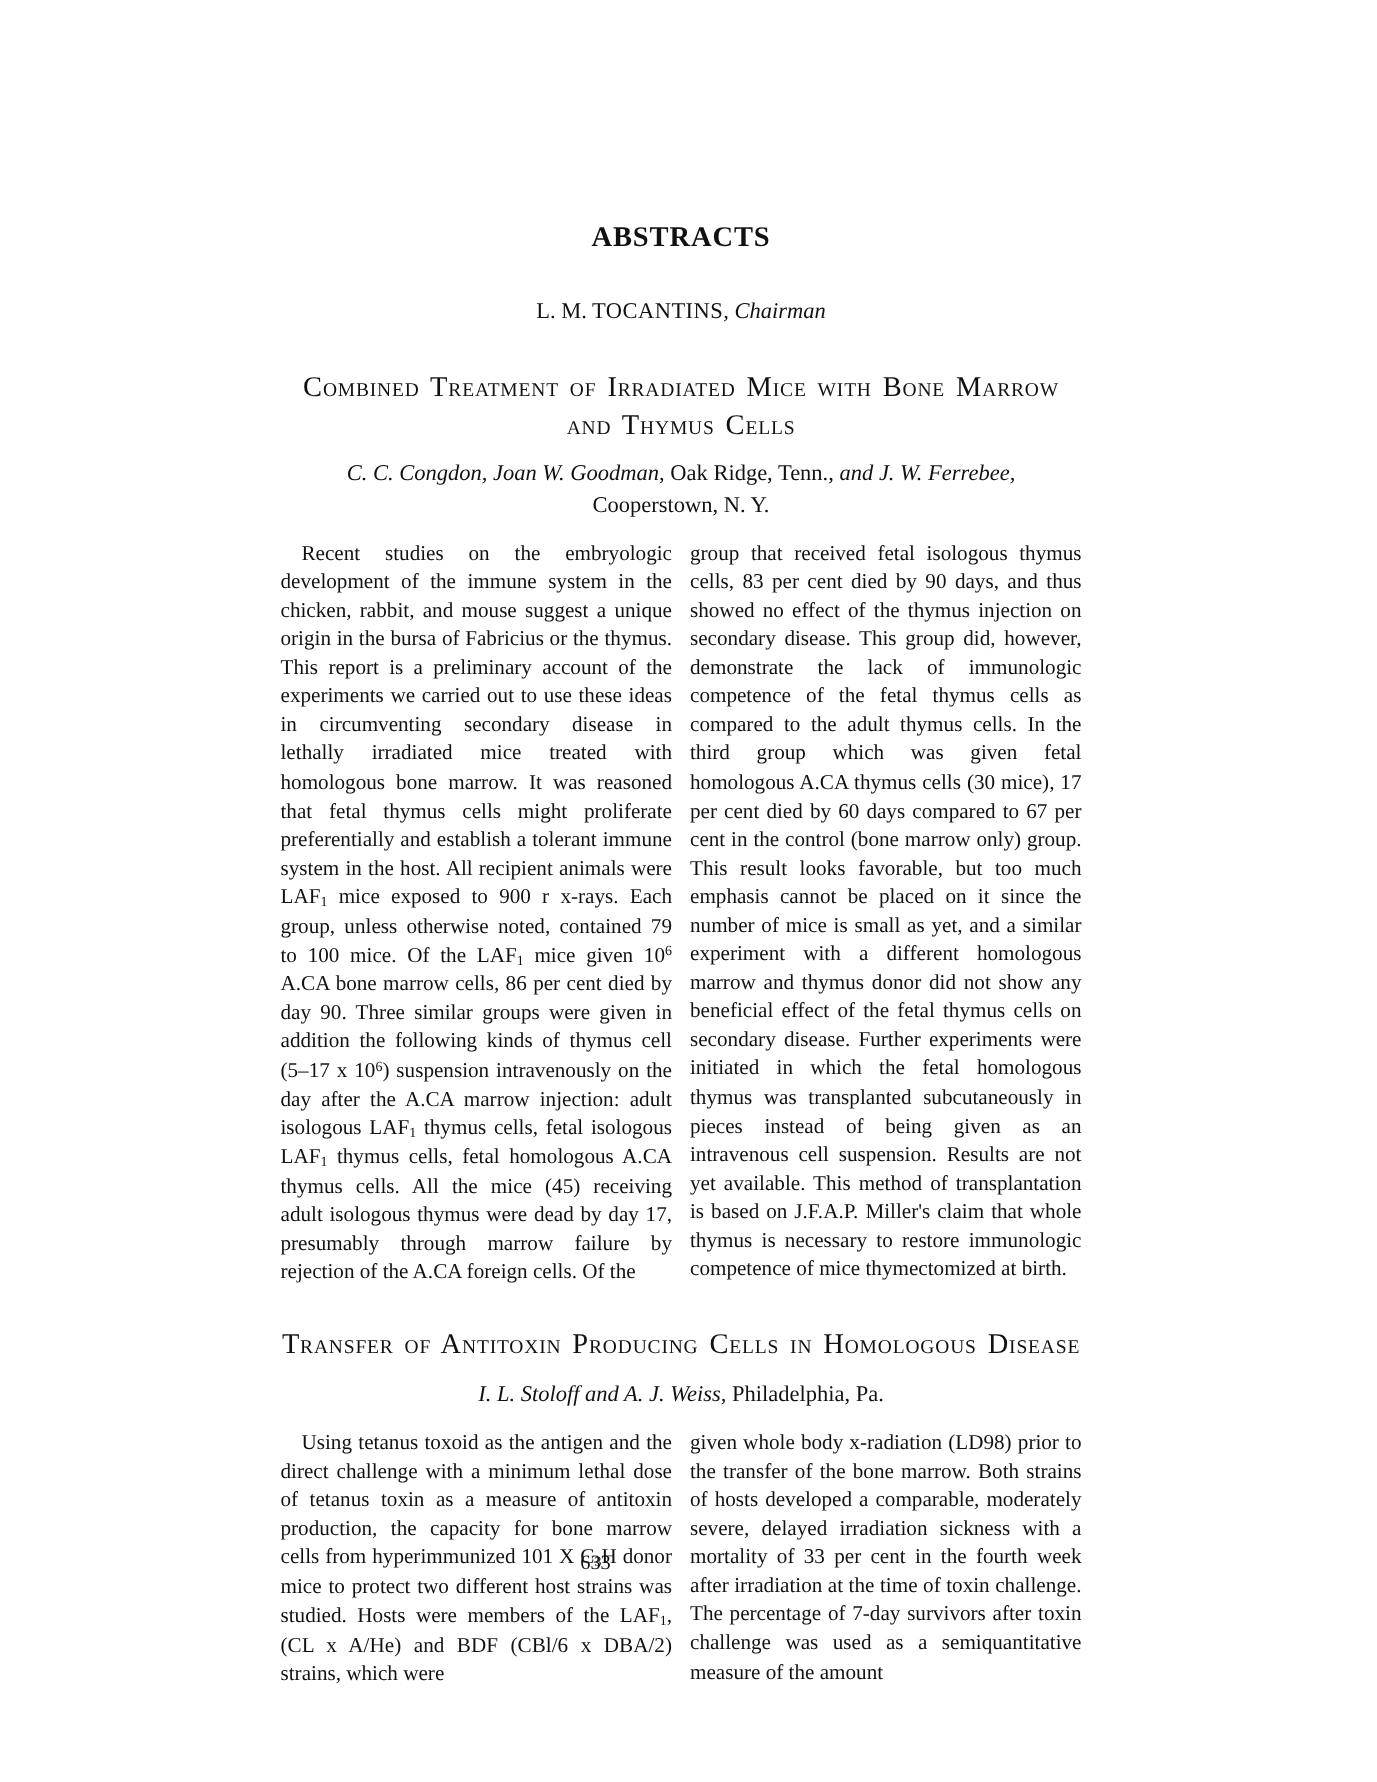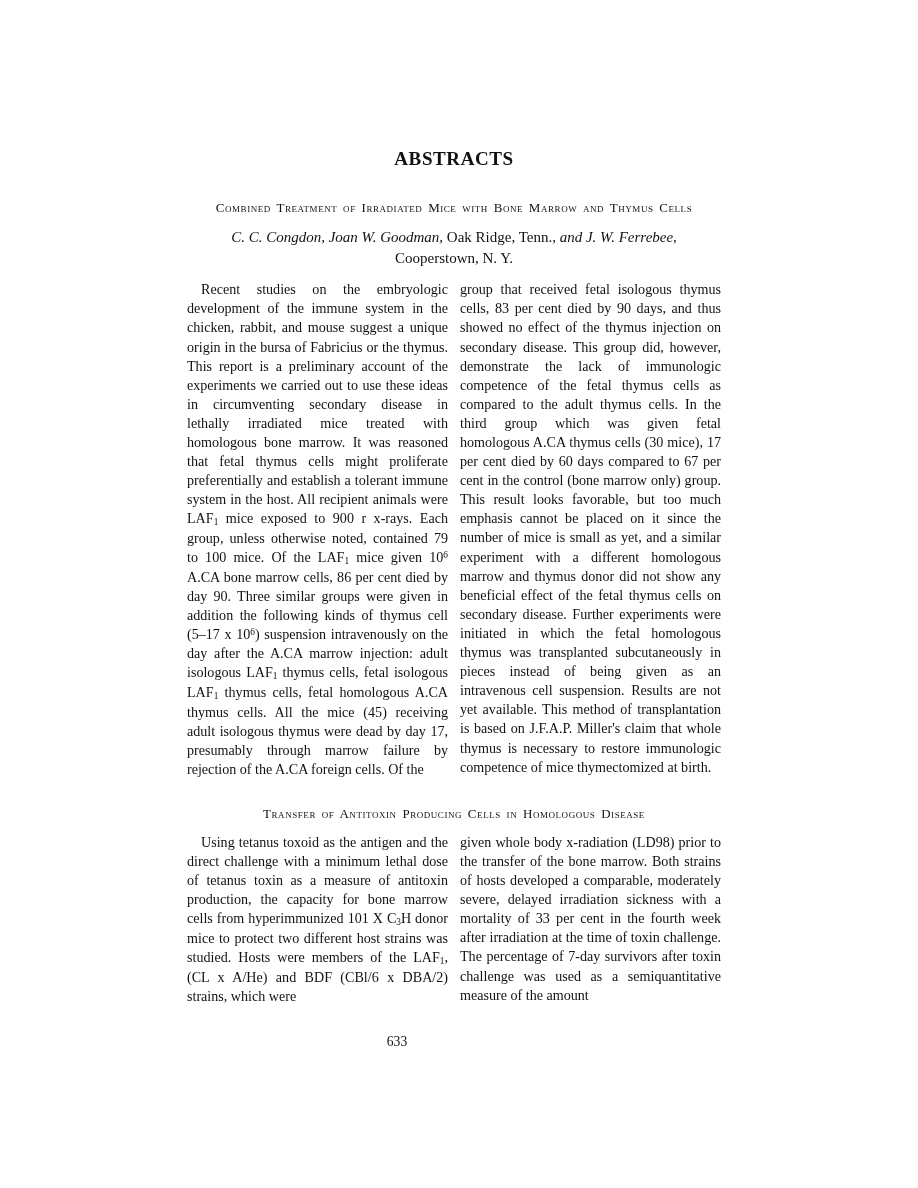--- a/index.html
+++ b/index.html
@@ -68,21 +68,21 @@
     letter-spacing: 0.3px;
   }
   .chairman .it {
     font-style: italic;
   }
 
   
   .article-heading {
     text-align: center;
     font-variant: small-caps;
-    font-size: 13px;
+    font-size: 19px;
     letter-spacing: 0.55px;
     word-spacing: 2px;
     margin: 0 0 10px 0;
     line-height: 1.3;
   }
 
   .byline {
     text-align: center;
     font-size: 15px;
     line-height: 1.38;
@@ -127,20 +127,21 @@
 </head>
 <body>
 
 <div class="page">
   <div class="content">
 
     <div class="abstracts-title">ABSTRACTS</div>
 
 
 
+    <div class="chairman"><span>L. M. T</span><span class="sc">OCANTINS</span><span class="it">, Chairman</span></div>
 
     <div class="article-block">
 
       <div class="article-heading">Combined Treatment of Irradiated Mice with Bone Marrow and Thymus Cells</div>
 
       <div class="byline">
         <span class="it">C. C. Congdon, Joan W. Goodman,</span><span> Oak Ridge, Tenn., </span><span class="it">and J. W. Ferrebee,</span><br>
         <span>Cooperstown, N. Y.</span>
       </div>
 
@@ -153,20 +154,23 @@
         </div>
       </div>
     </div>
 
     <div class="article-gap"></div>
 
     <div class="article-block">
 
       <div class="article-heading">Transfer of Antitoxin Producing Cells in Homologous Disease</div>
 
+      <div class="byline">
+        <span class="it">I. L. Stoloff and A. J. Weiss,</span><span> Philadelphia, Pa.</span>
+      </div>
 
       <div class="cols">
         <div class="col">
           <p class="body indent"><span>Using tetanus toxoid as the antigen and the direct challenge with a minimum lethal dose of tetanus toxin as a measure of antitoxin production, the capacity for bone marrow cells from hyperimmunized 101 X C</span><sub>3</sub><span>H donor mice to protect two different host strains was studied. Hosts were members of the LAF</span><sub>1</sub><span>, (C</span><span>L x A/He) and BDF</span><span> (C</span><span>Bl/6 x DBA/2) strains, which were</span></p>
         </div>
         <div class="col">
           <p class="body">given whole body x-radiation (LD98) prior to the transfer of the bone marrow. Both strains of hosts developed a comparable, moderately severe, delayed irradiation sickness with a mortality of 33 per cent in the fourth week after irradiation at the time of toxin challenge. The percentage of 7-day survivors after toxin challenge was used as a semiquantitative measure of the amount</p>
         </div>
       </div>
     </div>

